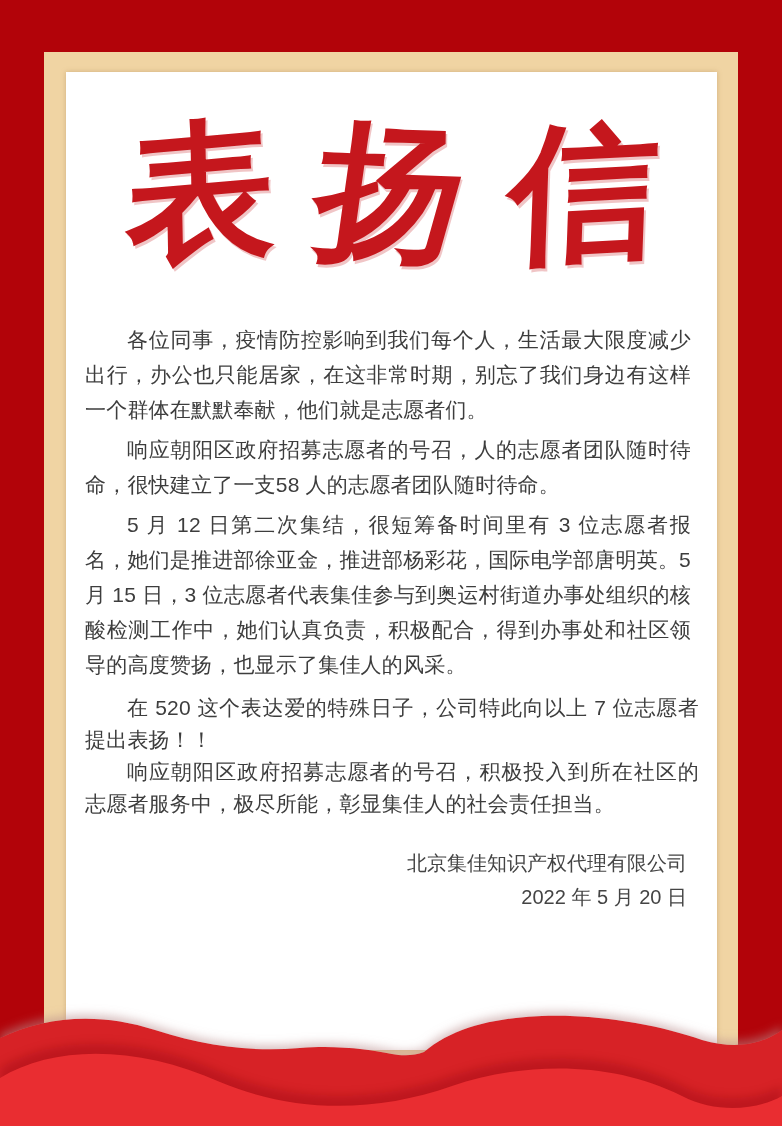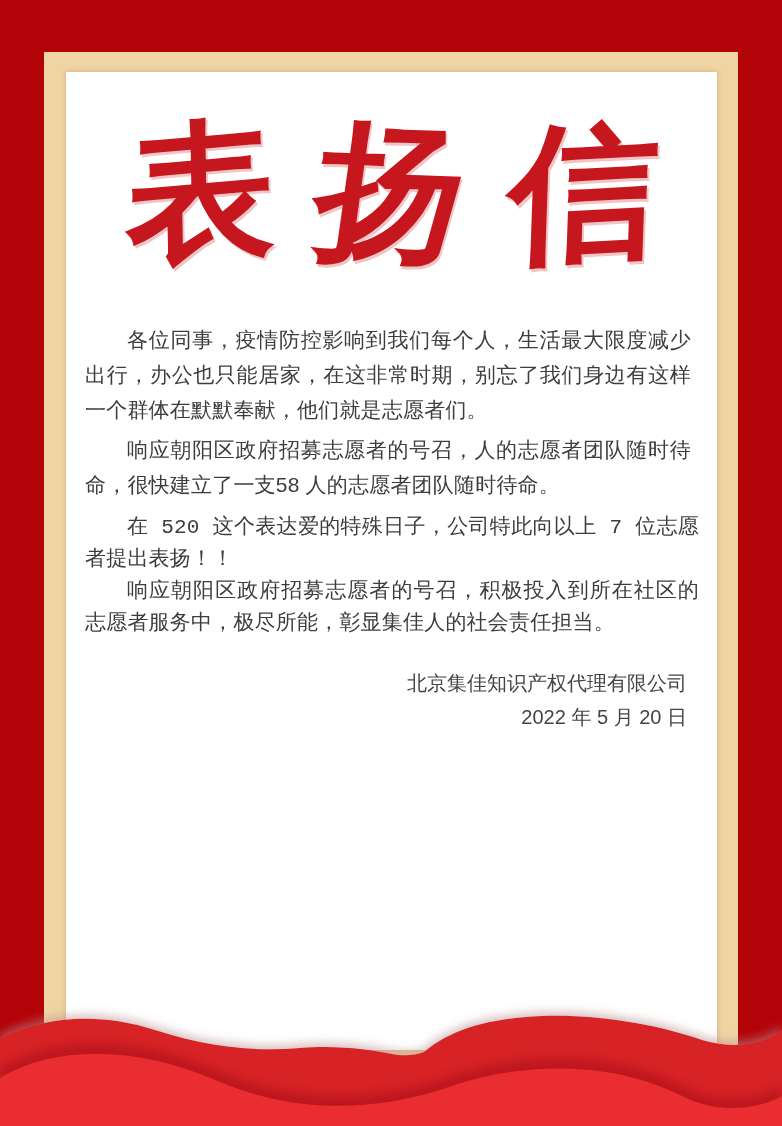--- a/index.html
+++ b/index.html
@@ -41,21 +41,20 @@
     font-size:21px;line-height:35px;color:#3d3d3d;
     text-align:justify;text-indent:2em;
     letter-spacing:0.2px;
   }
   .closing{margin-top:10px;}
   .closing p{
     margin:0;
     font-size:21px;line-height:32px;color:#3d3d3d;
     text-align:justify;text-indent:2em;
     letter-spacing:0.2px;
-    font-family:Liberation Mono, monospace;
   }
 
   .signature{margin-top:26px;padding-right:12px;text-align:right;}
   .signature div{font-size:20px;line-height:34px;color:#444444;}
 
   
   .waves{position:absolute;left:0;bottom:0;width:782px;height:130px;z-index:5;}
   .waves svg{display:block;}
 </style>
 </head>
@@ -71,20 +70,21 @@
 
     <div class="title-row">
       <span class="title-char">表</span>
       <span class="title-char">扬</span>
       <span class="title-char">信</span>
     </div>
 
     <div class="body-text">
       <p>各位同事，疫情防控影响到我们每个人，生活最大限度减少出行，办公也只能居家，在这非常时期，别忘了我们身边有这样一个群体在默默奉献，他们就是志愿者们。</p>
       <p>响应朝阳区政府招募志愿者的号召，人的志愿者团队随时待命，很快建立了一支58 人的志愿者团队随时待命。</p>
+      <p>5 月 12 日第二次集结，很短筹备时间里有 3 位志愿者报名，她们是推进部徐亚金，推进部杨彩花，国际电学部唐明英。5 月 15 日，3 位志愿者代表集佳参与到奥运村街道办事处组织的核酸检测工作中，她们认真负责，积极配合，得到办事处和社区领导的高度赞扬，也显示了集佳人的风采。</p>
     </div>
 
     <div class="closing">
       <p>在 520 这个表达爱的特殊日子，公司特此向以上 7 位志愿者提出表扬！！</p>
       <p>响应朝阳区政府招募志愿者的号召，积极投入到所在社区的志愿者服务中，极尽所能，彰显集佳人的社会责任担当。</p>
     </div>
 
     <div class="signature">
       <div>北京集佳知识产权代理有限公司</div>
       <div>2022 年 5 月 20 日</div>

